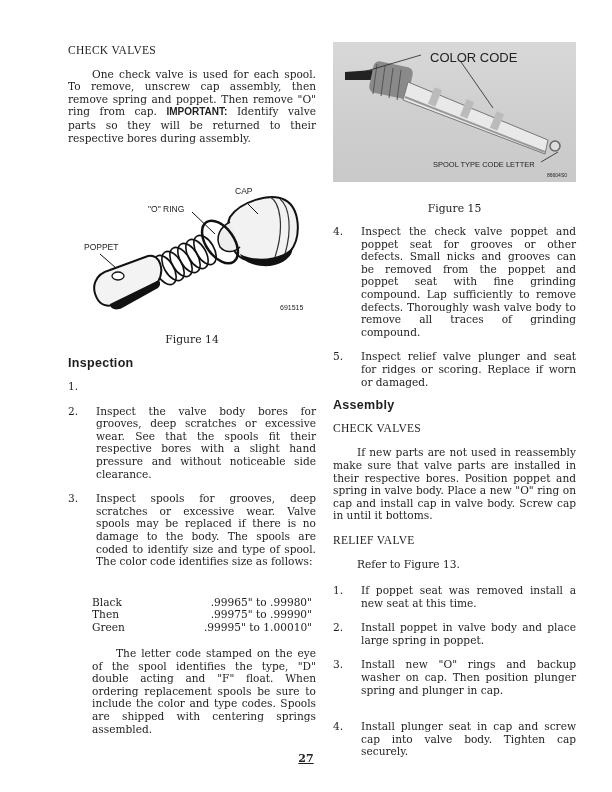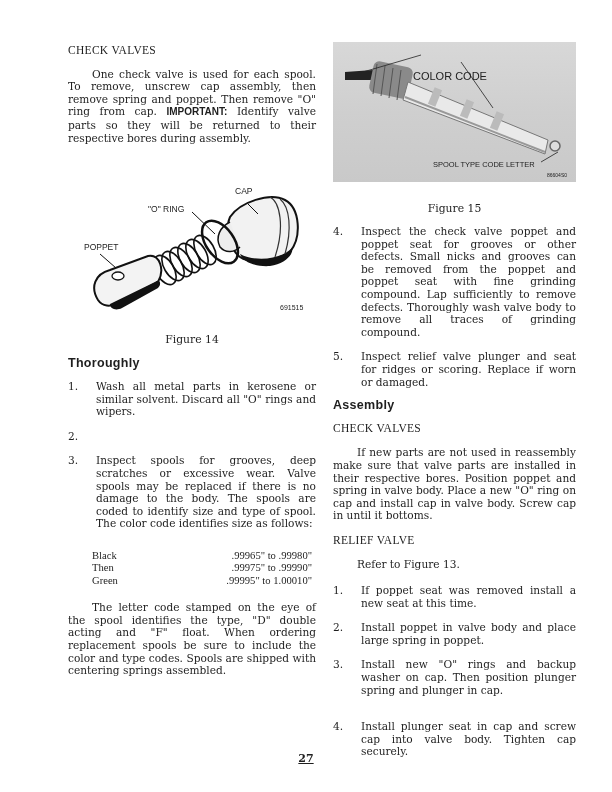--- a/index.html
+++ b/index.html
@@ -64,51 +64,51 @@
     <line x1="20" y1="72" x2="36" y2="86" stroke="#111" stroke-width="1"></line>
   </svg>
   <span class="lbl abs" style="left:155px; top:4px;text-align:center;">CAP</span>
   <span class="lbl abs" style="left:68px; top:22px;">"O" RING</span>
   <span class="lbl abs" style="left:4px; top:60px;">POPPET</span>
   <span class="lbl abs" style="left:200px; top:122px; font-size:7px;">691515</span>
 </div>
 
 <div class="abs caption" style="left:68px; top:333px; width:248px;">Figure 14</div>
 
-<div class="abs heading-sans" style="left:68px; top:356px;">Thoroughly</div>
+<div class="abs heading-sans" style="left:68px; top:356px;">Inspection</div>
 
 <div class="col" style="left:68px; top:380px; width:248px;">
   <div class="item">
     <span class="num">1.</span>
-    <span class="txt">Wash all metal parts in kerosene or similar solvent. Discard all "O" rings and wipers.</span>
   </div>
   <div class="item" style="margin-top:12px;">
     <span class="num">2.</span>
+    <span class="txt">Inspect the valve body bores for grooves, deep scratches or excessive wear. See that the spools fit their respective bores with a slight hand pressure and without noticeable side clearance.</span>
   </div>
   <div class="item" style="margin-top:12px;">
     <span class="num">3.</span>
     <span class="txt">Inspect spools for grooves, deep scratches or excessive wear. Valve spools may be replaced if there is no damage to the body. The spools are coded to identify size and type of spool. The color code identifies size as follows:</span>
   </div>
-  <table class="sizes" style="margin-left:24px; margin-top:20px; width:220px;font-family:Liberation Serif, serif;">
+  <table class="sizes" style="margin-left:24px; margin-top:28px; width:220px;">
     <tbody>
         <tr>
           <td>Black</td>
           <td style="text-align:right;">.99965" to .99980"</td>
         </tr>
     <tr>
           <td>Then</td>
           <td style="text-align:right;">.99975" to .99990"</td>
         </tr>
     <tr>
           <td>Green</td>
           <td style="text-align:right;">.99995" to 1.00010"</td>
         </tr>
   </tbody>
     </table>
-  <p class="indent" style="margin-top:14px;">The letter code stamped on the eye of the spool identifies the type, "D" double acting and "F" float. When ordering replacement spools be sure to include the color and type codes. Spools are shipped with centering springs assembled.</p>
+  <p class="indent" style="margin-top:14px;margin-left:24px;">The letter code stamped on the eye of the spool identifies the type, "D" double acting and "F" float. When ordering replacement spools be sure to include the color and type codes. Spools are shipped with centering springs assembled.</p>
 </div>
 
 <div class="abs photo" style="left:333px; top:42px; width:243px; height:140px;">
   <svg width="243" height="140" viewBox="0 0 243 140">
     <path d="M12,30 L40,28 L40,38 L12,38 Z" fill="#222"></path>
     <rect x="38" y="22" width="40" height="32" rx="6" fill="#8a8a8a" transform="rotate(12 58 38)"></rect>
     <g stroke="#555" stroke-width="1">
       <line x1="44" y1="22" x2="40" y2="52"></line>
         <line x1="52" y1="24" x2="48" y2="54"></line>
       <line x1="60" y1="26" x2="56" y2="56"></line>
@@ -117,21 +117,21 @@
     <path d="M75,40 L215,98 L212,112 L70,58 Z" fill="#e9e9e9" stroke="#777" stroke-width="1"></path>
     <path d="M72,55 L212,110" stroke="#999" stroke-width="2"></path>
     <rect x="98" y="46" width="8" height="18" fill="#bbb" transform="rotate(22 102 55)"></rect>
     <rect x="130" y="58" width="8" height="18" fill="#bbb" transform="rotate(22 134 67)"></rect>
     <rect x="160" y="70" width="8" height="18" fill="#bbb" transform="rotate(22 164 79)"></rect>
     <circle cx="222" cy="104" r="5" fill="#ddd" stroke="#666" stroke-width="1.5"></circle>
     <line x1="30" y1="30" x2="88" y2="13" stroke="#222" stroke-width="0.8"></line>
     <line x1="128" y1="20" x2="160" y2="66" stroke="#222" stroke-width="0.8"></line>
     <line x1="208" y1="120" x2="225" y2="110" stroke="#222" stroke-width="0.8"></line>
   </svg>
-  <span class="lbl abs" style="left:80px; top:8px; font-size:11px;margin-top:20px;">COLOR CODE</span>
+  <span class="lbl abs" style="left:97px; top:8px; font-size:13px;">COLOR CODE</span>
   <span class="lbl abs" style="left:100px; top:118px; font-size:7.5px;">SPOOL TYPE CODE LETTER</span>
   <span class="lbl abs" style="left:214px; top:130px; font-size:5px;">86604S0</span>
 </div>
 
 <div class="abs caption" style="left:333px; top:202px; width:243px;">Figure 15</div>
 
 <div class="col" style="left:333px; top:225px; width:243px;">
   <div class="item">
     <span class="num">4.</span>
     <span class="txt">Inspect the check valve poppet and poppet seat for grooves or other defects. Small nicks and grooves can be removed from the poppet and poppet seat with fine grinding compound. Lap sufficiently to remove defects. Thoroughly wash valve body to remove all traces of grinding compound.</span>

